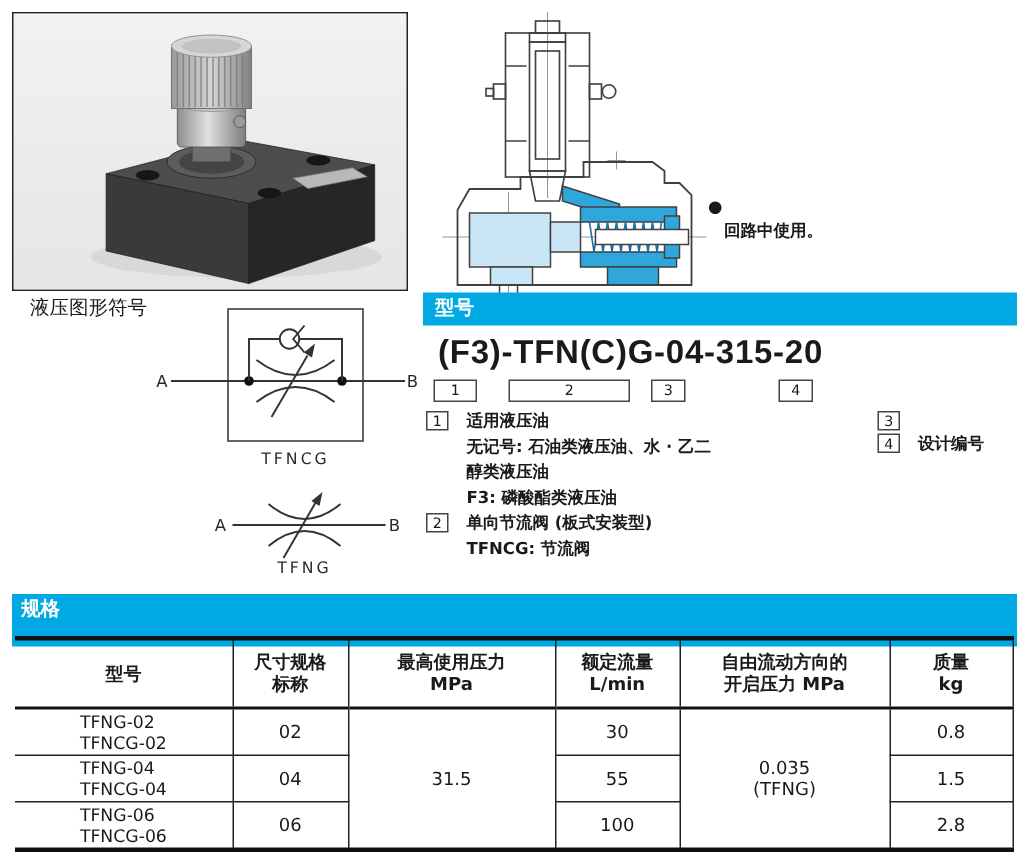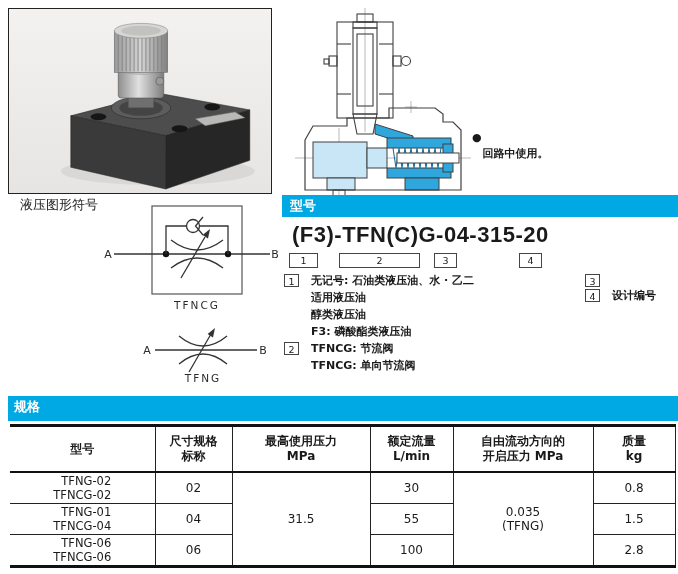--- a/index.html
+++ b/index.html
@@ -35,29 +35,29 @@
   .callout{position:absolute;top:253px;height:13px;border:1px solid #444;font-size:9.5px;line-height:13px;text-align:center;background:#fff;}
   #co1{left:289px;width:27px;} #co2{left:339px;width:79px;} #co3{left:434px;width:21px;} #co4{left:519px;width:21px;}
 
   .legend-col{position:absolute;top:272px;font-size:11px;font-weight:600;line-height:17px;}
   #legend-left{left:284px;width:300px;}
   #legend-right{left:585px;width:95px;}
   .legend-item{display:flex;align-items:flex-start;}
   .legend-num{flex:0 0 15px;height:13px;border:1px solid #444;font-size:9.5px;line-height:13px;text-align:center;font-weight:normal;margin-top:2px;margin-right:12px;box-sizing:border-box;}
 
   
-  #spec-bar{left:8px;top:396px;width:670px;height:25px;line-height:21px;padding-left:6px;}
+  #spec-bar{left:8px;top:396px;width:670px;height:35px;line-height:21px;padding-left:6px;}
   #spec-table{left:10px;top:424px;border-collapse:collapse;table-layout:fixed;width:665px;
     border-top:3px solid #111;border-bottom:3px solid #111;}
   #spec-table th,#spec-table td{border-right:1px solid #222;text-align:center;vertical-align:middle;padding:0;font-size:12px;}
   #spec-table thead th{border-bottom:2px solid #111;font-weight:600;height:44px;}
   #spec-table tbody td{border-bottom:1px solid #222;height:30px;font-weight:normal;}
   #spec-table tbody tr:last-child td{border-bottom:none;}
   .h2 div{line-height:15px;}
-  .model-cell .inner{display:inline-block;text-align:right;}
+  .model-cell .inner{display:inline-block;text-align:left;}
   .model-cell .inner div{line-height:14px;font-size:11.5px;}
   .two-line div{line-height:14px;}
 </style>
 </head>
 <body>
 
 <div class="abs" id="photo-box">
   <svg width="262" height="184" viewBox="0 0 264 186">
     <defs>
       <linearGradient id="metal" x1="0" y1="0" x2="1" y2="0">
@@ -186,31 +186,31 @@
 <div class="abs" id="model-code">(F3)-TFN(C)G-04-315-20</div>
 <div class="callout" id="co1">1</div>
 <div class="callout" id="co2">2</div>
 <div class="callout" id="co3">3</div>
 <div class="callout" id="co4">4</div>
 
 <div class="legend-col" id="legend-left">
   <div class="legend-item">
     <span class="legend-num">1</span>
     <span class="legend-text">
+      <div>适用液压油</div>
       <div>无记号: 石油类液压油、水 · 乙二</div>
-      <div>适用液压油</div>
       <div>醇类液压油</div>
       <div>F3: 磷酸酯类液压油</div>
     </span>
   </div>
   <div class="legend-item">
     <span class="legend-num">2</span>
     <span class="legend-text">
+      <div>单向节流阀 (板式安装型)</div>
       <div>TFNCG: 节流阀</div>
-      <div>TFNCG: 单向节流阀</div>
     </span>
   </div>
 </div>
 
 <div class="legend-col" id="legend-right">
   <div class="legend-item">
     <span class="legend-num">3</span>
   </div>
   <div class="legend-item">
     <span class="legend-num">4</span>
@@ -265,21 +265,21 @@
       <td rowspan="3">31.5</td>
       <td>30</td>
       <td rowspan="3" class="two-line">
         <div>0.035</div>
           <div>(TFNG)</div>
       </td>
       <td>0.8</td>
     </tr>
     <tr>
       <td class="model-cell">
-        <span class="inner"><div>TFNG-01</div><div>TFNCG-04</div></span>
+        <span class="inner"><div>TFNG-04</div><div>TFNCG-04</div></span>
       </td>
       <td>04</td>
       <td>55</td>
       <td>1.5</td>
     </tr>
     <tr>
       <td class="model-cell">
         <span class="inner"><div>TFNG-06</div><div>TFNCG-06</div></span>
       </td>
       <td>06</td>

